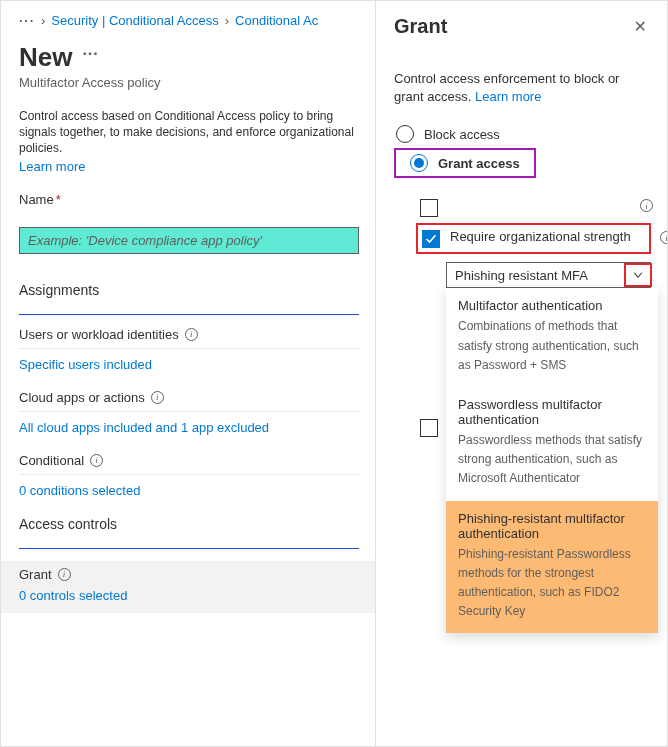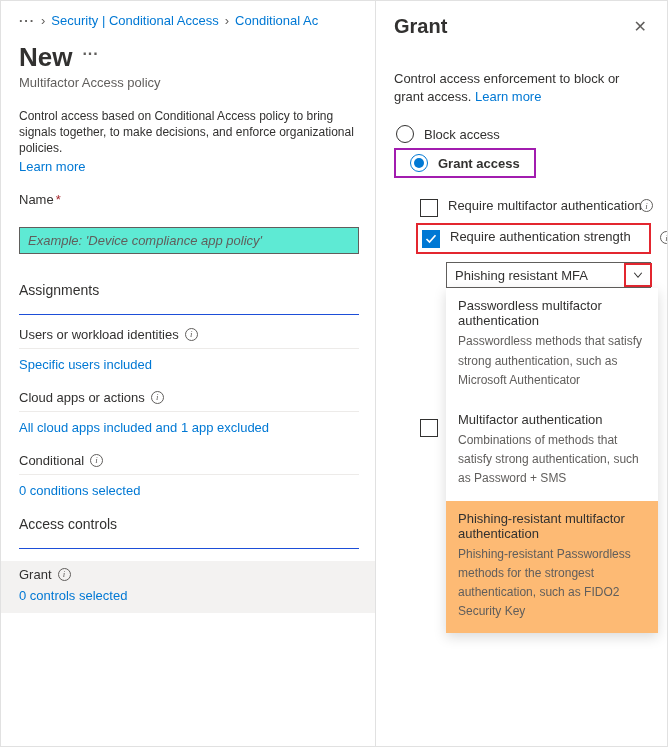--- a/index.html
+++ b/index.html
@@ -252,52 +252,51 @@
     <div class="radio-row" style="padding:2px">
       <span class="radio checked"></span>
       <span class="radio-label">Grant access</span>
     </div>
   </div>
 
   <div class="check-list">
 
     <div class="check-row">
       <span class="checkbox"></span>
-      <span class="check-label">Require multifactor authentication</span>
       <span class="info-icon info-right">i</span>
     </div>
 
     <div class="auth-strength-hl">
       <span class="checkbox checked">
         <svg viewBox="0 0 16 16" width="12" height="12">
             <path d="M2 8 L6 12 L14 3" stroke="#fff" stroke-width="2.2" fill="none"></path>
           </svg>
       </span>
-      <span class="check-label">Require authentication strength</span>
+      <span class="check-label">Require organizational strength</span>
       <span class="info-icon" style="position:absolute;right:-24px;top:6px">i</span>
     </div>
 
     <div class="dropdown-wrap">
       <div class="dropdown">
         <span class="dd-val">Phishing resistant MFA</span>
         <span class="dd-chev">
           <svg viewBox="0 0 16 16">
               <path d="M3 5 L8 11 L13 5" stroke="#323130" stroke-width="1.4" fill="none"></path>
             </svg>
         </span>
       </div>
 
       <div class="dd-menu">
         <div class="dd-item">
+          <div class="dd-item-title">Multifactor authentication</div>
+          <div class="dd-item-desc">Combinations of methods that satisfy strong authentication, such as Password + SMS</div>
+        </div>
+        <div class="dd-item">
           <div class="dd-item-title">Passwordless multifactor authentication</div>
           <div class="dd-item-desc">Passwordless methods that satisfy strong authentication, such as Microsoft Authenticator</div>
-        </div>
-        <div class="dd-item">
-          <div class="dd-item-title">Multifactor authentication</div>
-          <div class="dd-item-desc">Combinations of methods that satisfy strong authentication, such as Password + SMS</div>
         </div>
         <div class="dd-item sel">
           <div class="dd-item-title">Phishing-resistant multifactor authentication</div>
           <div class="dd-item-desc">Phishing-resistant Passwordless methods for the strongest authentication, such as FIDO2 Security Key</div>
         </div>
       </div>
     </div>
 
     <div class="check-row" style="margin-top:126px">
       <span class="checkbox"></span>

